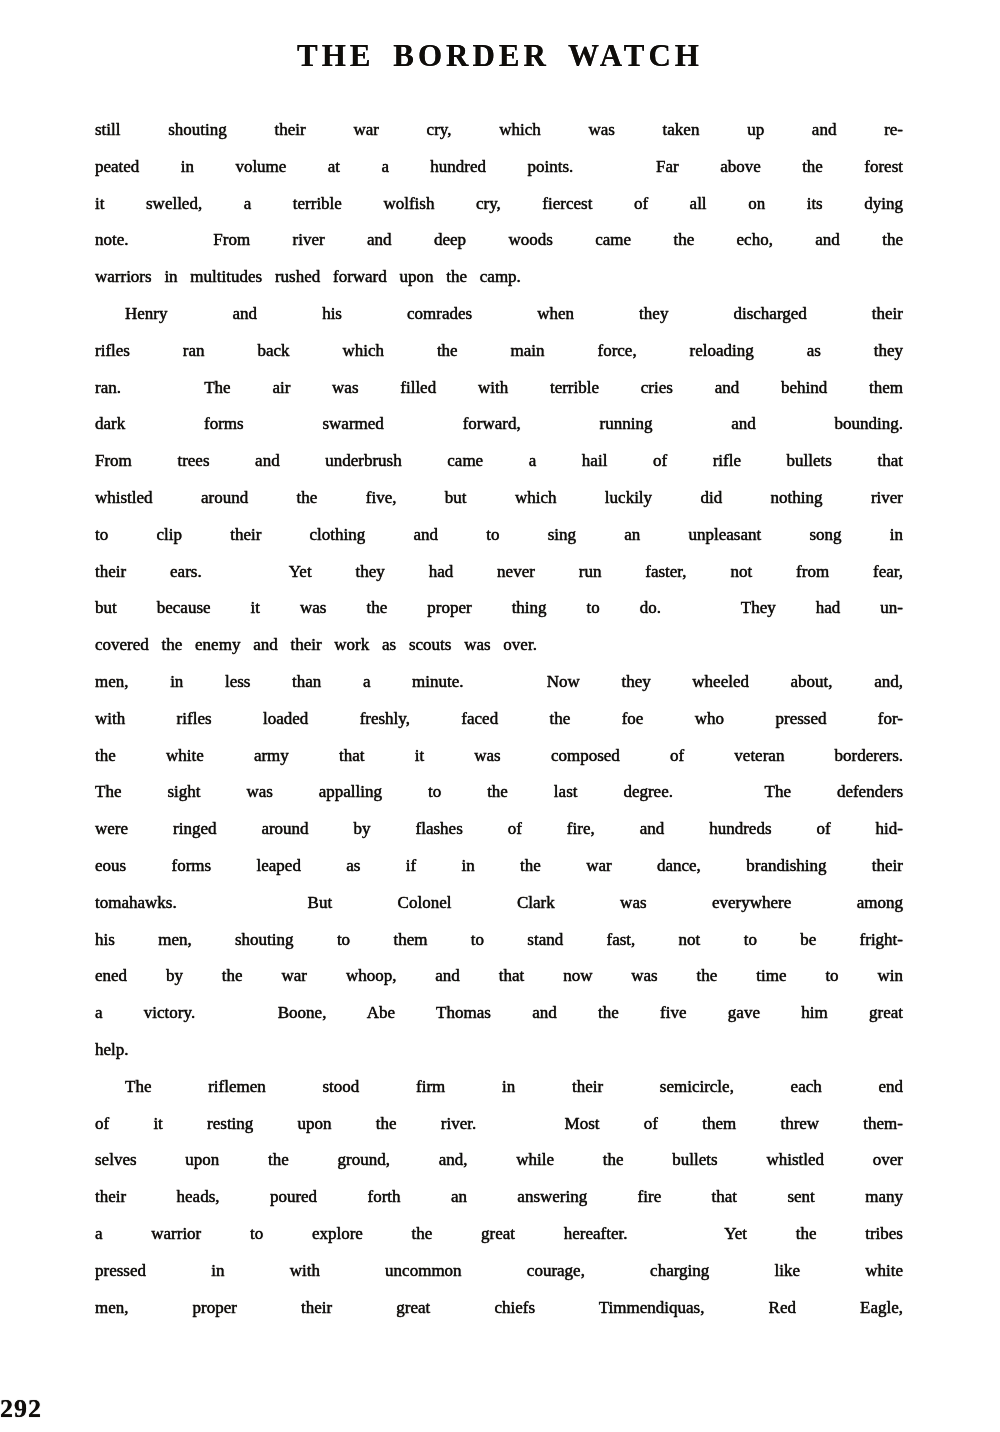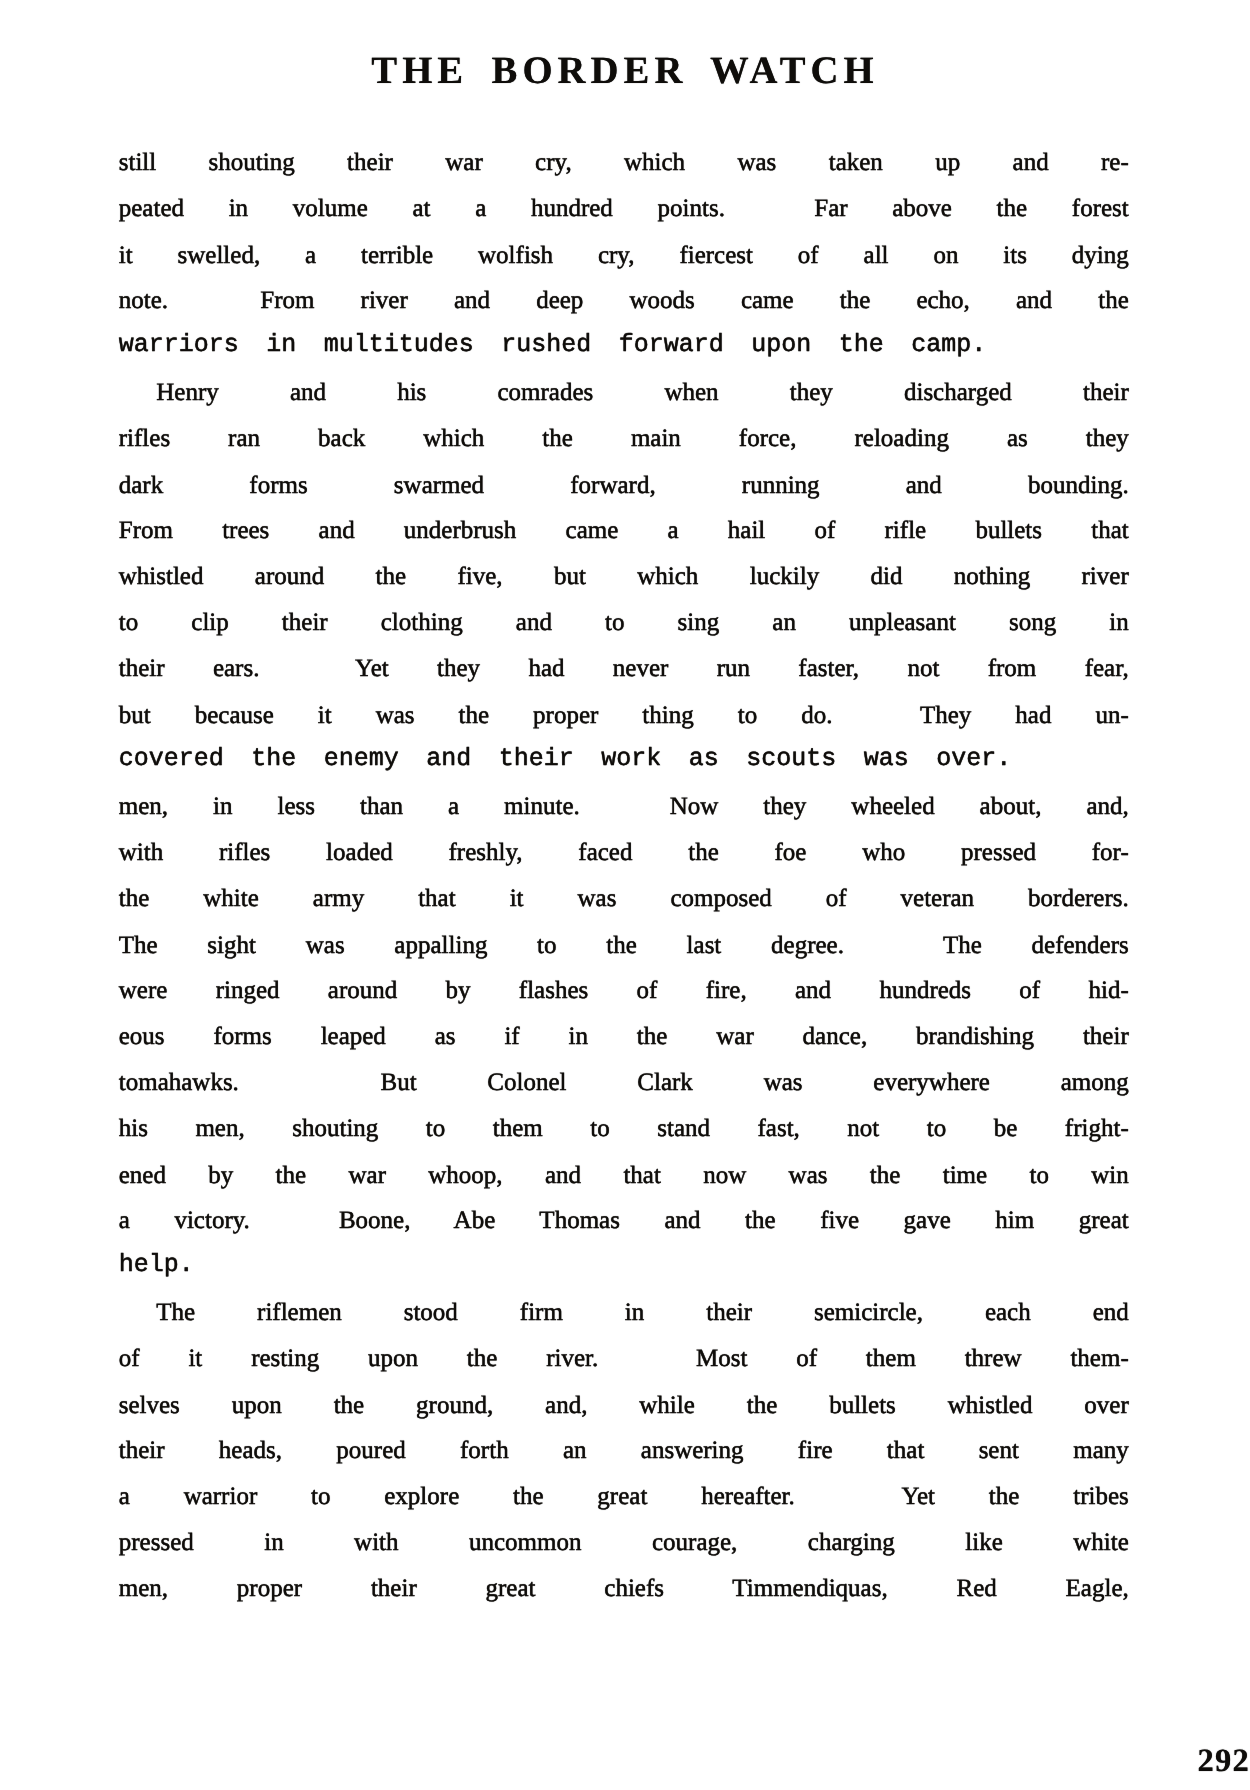--- a/index.html
+++ b/index.html
@@ -27,44 +27,43 @@
     letter-spacing: 4px;
     word-spacing: 7px;
     line-height: 36px;
     text-shadow: 0 0 0.6px rgba(10,10,10,0.85);
   }
   .body-text {
     position: absolute;
     top: 112px;
     left: 95px;
     width: 808px;
-    font-size: 20px;
+    font-size: 17px;
     text-shadow: 0 0 0.7px rgba(10,10,10,0.9);
     -webkit-text-stroke: 0.3px #161310;
   }
   .paragraph { margin: 0; padding: 0; }
   .line {
     line-height: 36.8px;
     white-space: normal;
     text-align: justify;
     text-align-last: justify;
     word-spacing: 0.08em;
   }
   .line.indent { text-indent: 30px; }
   .line.last {
     text-align-last: left;
     word-spacing: 0.5em;
-    font-family: Liberation Mono, monospace;
   }
   .folio {
     position: absolute;
     top: 1394px;
     left: 0;
     width: 100%;
-    text-align: right;
+    text-align: left;
     font-size: 26px;
     font-weight: bold;
     line-height: 30px;
     letter-spacing: 1px;
     text-shadow: 0 0 0.7px rgba(10,10,10,0.9);
   }
 </style>
 </head>
 <body>
 
@@ -75,20 +74,21 @@
     <div class="paragraph">
         <div class="line">still shouting their war cry, which was taken up and re-</div>
         <div class="line">peated in volume at a hundred points.&nbsp; Far above the forest</div>
         <div class="line">it swelled, a terrible wolfish cry, fiercest of all on its dying</div>
         <div class="line">note.&nbsp; From river and deep woods came the echo, and the</div>
         <div class="line last">warriors in multitudes rushed forward upon the camp.</div>
       </div>
     <div class="paragraph">
         <div class="line indent">Henry and his comrades when they discharged their</div>
         <div class="line">rifles ran back which the main force, reloading as they</div>
+        <div class="line">ran.&nbsp; The air was filled with terrible cries and behind them</div>
         <div class="line">dark forms swarmed forward, running and bounding.</div>
         <div class="line">From trees and underbrush came a hail of rifle bullets that</div>
         <div class="line">whistled around the five, but which luckily did nothing river</div>
         <div class="line">to clip their clothing and to sing an unpleasant song in</div>
         <div class="line">their ears.&nbsp; Yet they had never run faster, not from fear,</div>
         <div class="line">but because it was the proper thing to do.&nbsp; They had un-</div>
         <div class="line last">covered the enemy and their work as scouts was over.</div>
       </div>
     <div class="paragraph">
         <div class="line">men, in less than a minute.&nbsp; Now they wheeled about, and,</div>

